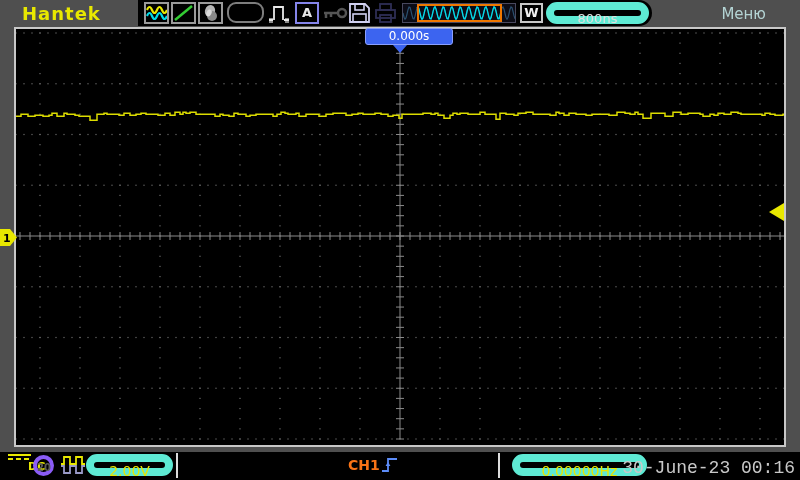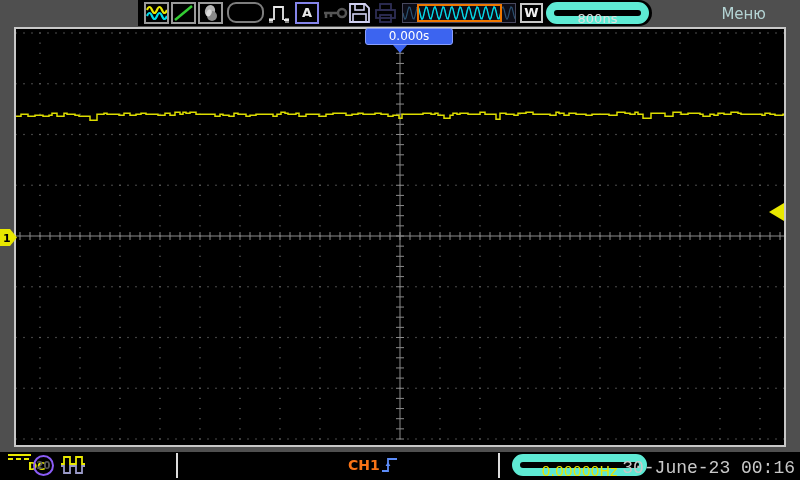--- a/index.html
+++ b/index.html
@@ -52,32 +52,33 @@
   .botbar .pill { position:absolute; top:2px; height:22px; font-size:14px; line-height:18px; }
   .pill-scale { left:86px; width:87px; color:#e8e800; }
   .pill-level { left:402px; width:81px; color:#e0e0e0; }
   .pill-freq  { left:512px; width:135px; color:#e8e800; }
   .vdivider { position:absolute; top:1px; width:2px; height:25px; background:#dcdcdc; }
   .dc-icon { position:absolute; left:8px; top:2px; width:23px; color:#e8e800; }
   .dc-icon .ln1 { height:2px; background:#e8e800; margin-bottom:2px; }
   .dc-icon .ln2 { height:2px; margin-bottom:1px;
     background:repeating-linear-gradient(90deg,#e8e800 0 5px,transparent 5px 8px); }
   .dc-icon .txt { font-size:11px; font-weight:bold; line-height:12px;margin-left:20px; }
-  .bw20 { position:absolute; left:33px; top:3px; width:21px; height:21px; border:2px solid #8b5cf6;
+  .bw20 { position:absolute; left:33px; top:3px; width:21px; height:21px; border:4px solid #8b5cf6;
           border-radius:50%; color:#5a5a5a; font-size:10px; font-weight:bold;
           text-align:center; line-height:17px; }
   .sqwave { position:absolute; left:60px; top:3px; }
   .ch1 { position:absolute; left:348px; top:5px; color:#f97316; font-size:14px; font-weight:bold; }
   .slope { position:absolute; left:381px; top:3px; }
   .datetime { position:absolute; right:5px; top:6px; color:#c8c8c8; font-size:18px;font-family:Liberation Mono, monospace; }
 </style>
 </head>
 <body>
 
 <div class="topbar">
+  <div class="logo">Hantek</div>
   <div class="topbar-panel"></div>
 
   <div class="icon-box" style="left:144px;">
     <svg width="21" height="18" viewBox="0 0 21 18">
       <path d="M1,6 Q3.5,0 6,6 T11,6 T16,6 T21,6" fill="none" stroke="#e8e800" stroke-width="2.2"></path>
       <path d="M1,12 Q3.5,6 6,12 T11,12 T16,12 T21,12" fill="none" stroke="#00dce8" stroke-width="2.2"></path>
     </svg>
   </div>
   <div class="icon-box" style="left:171px;">
     <svg width="21" height="18" viewBox="0 0 21 18">
@@ -1792,20 +1793,21 @@
     <div class="txt">DC</div>
   </div>
 
   <div class="bw20">20</div>
 
   <svg class="sqwave" width="26" height="20" viewBox="0 0 26 20">
     <path d="M1,9 h3 V2 h6 V9 h6 V2 h6 V9 h3" fill="none" stroke="#e8e800" stroke-width="1.8"></path>
     <path d="M1,11 h3 V18 h6 V11 h6 V18 h6 V11 h3" fill="none" stroke="#9a9ac8" stroke-width="1.8"></path>
   </svg>
 
+  <div class="pill pill-scale">2.00V</div>
   <div class="vdivider" style="left:176px;"></div>
 
   <div class="ch1">CH1</div>
   <svg class="slope" width="18" height="20" viewBox="0 0 18 20">
     <path d="M1,16 h6 V4 h9" fill="none" stroke="#5c8cf8" stroke-width="1.8"></path>
     <polygon points="4.6,11 9.4,11 7,6.8" fill="#5c8cf8"></polygon>
   </svg>
 
   <div class="vdivider" style="left:498px;"></div>
   <div class="pill pill-freq">0.00000Hz</div>

